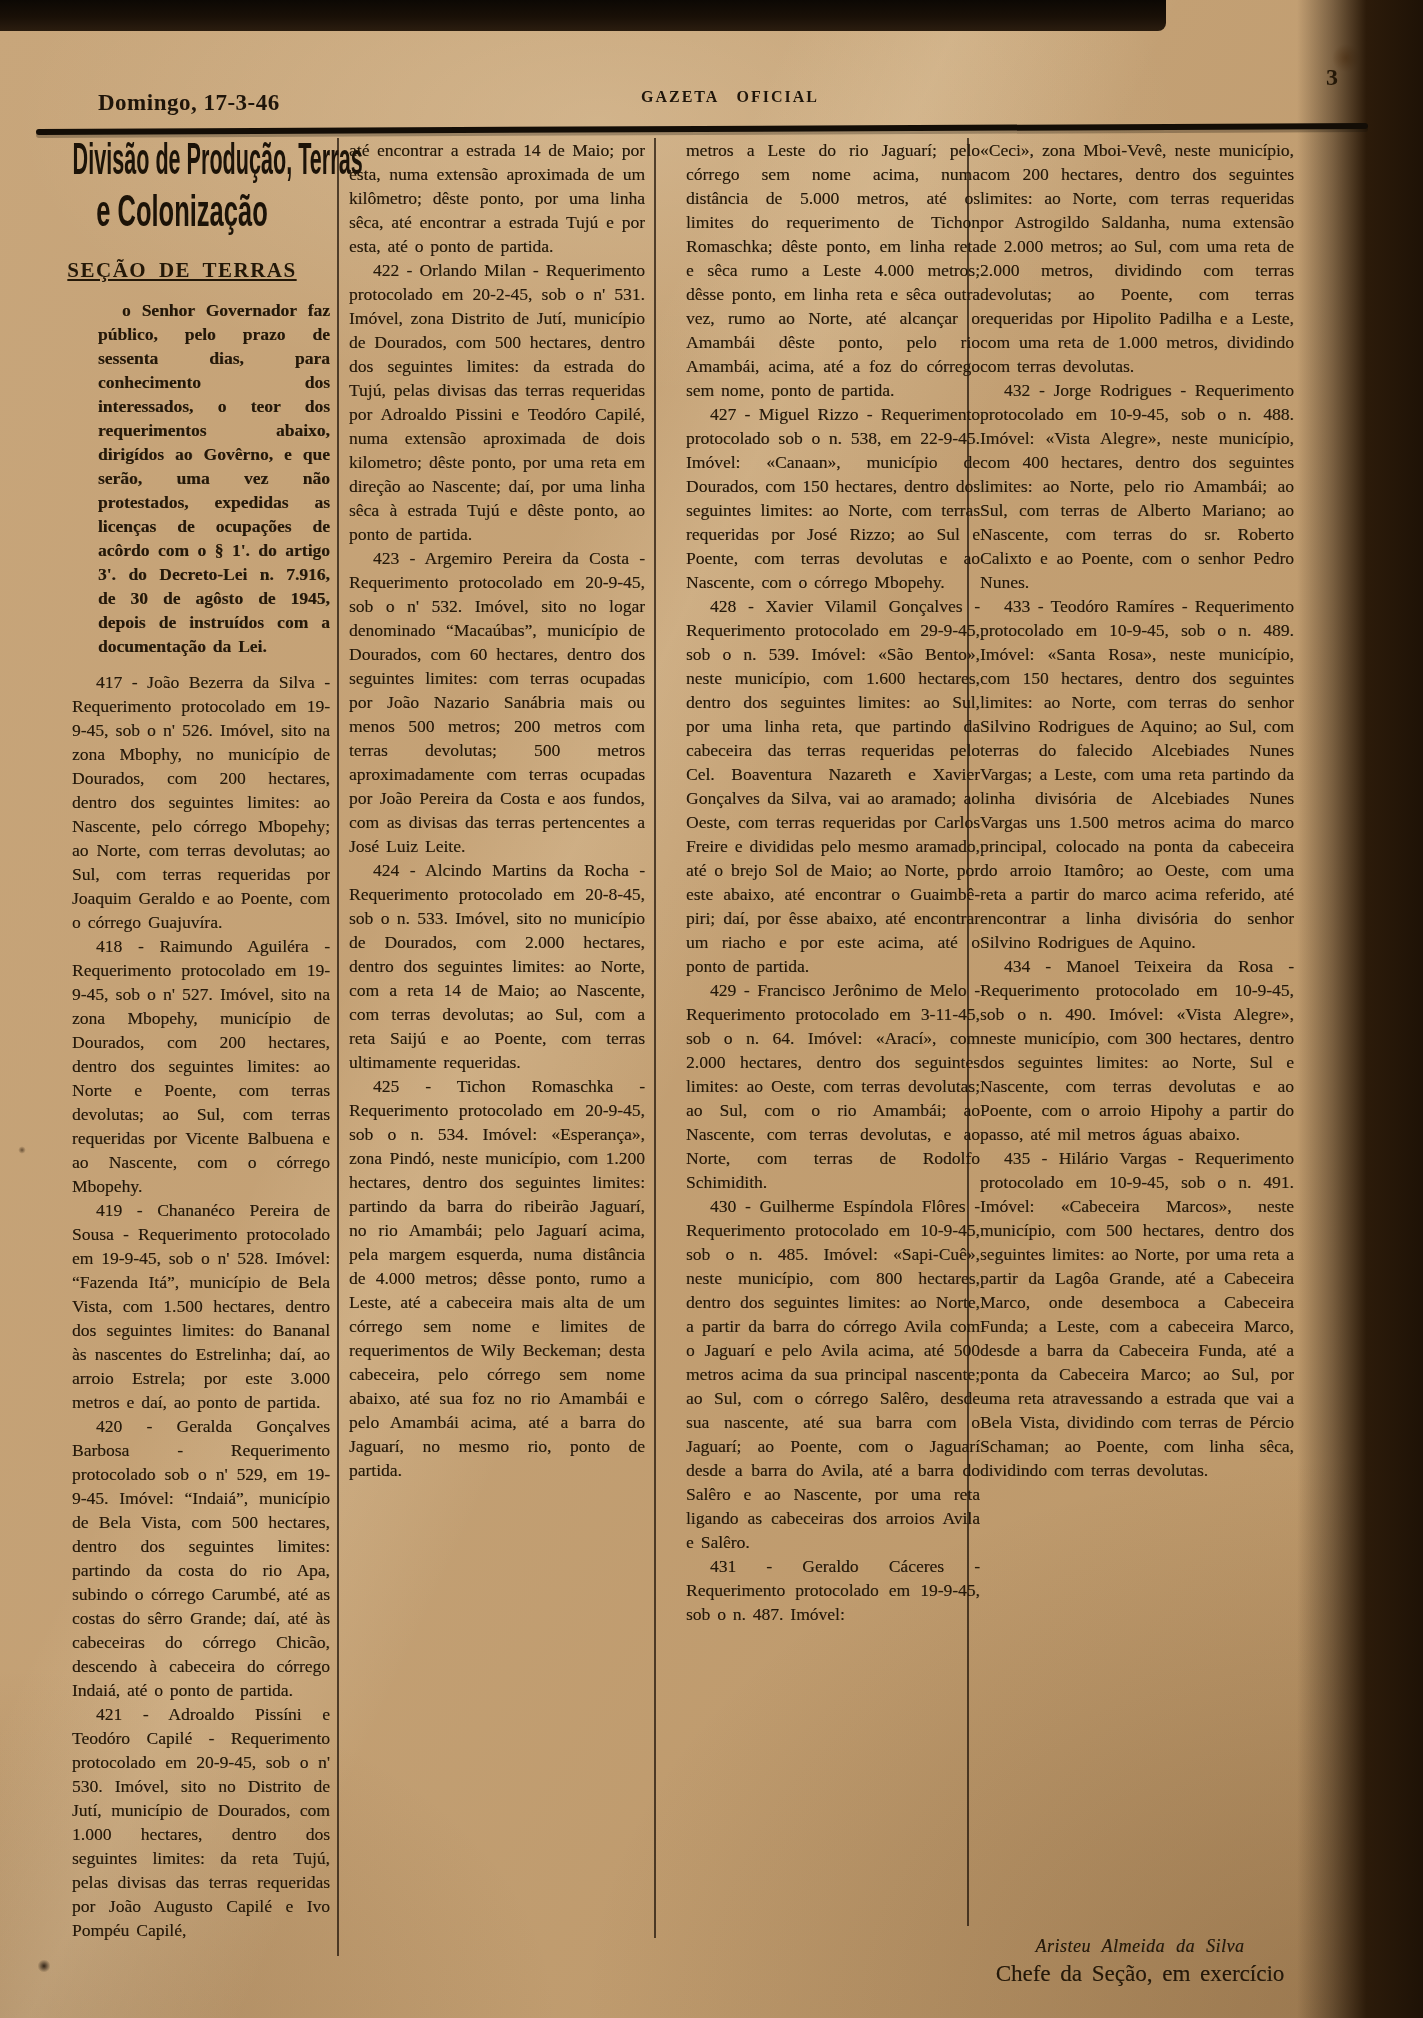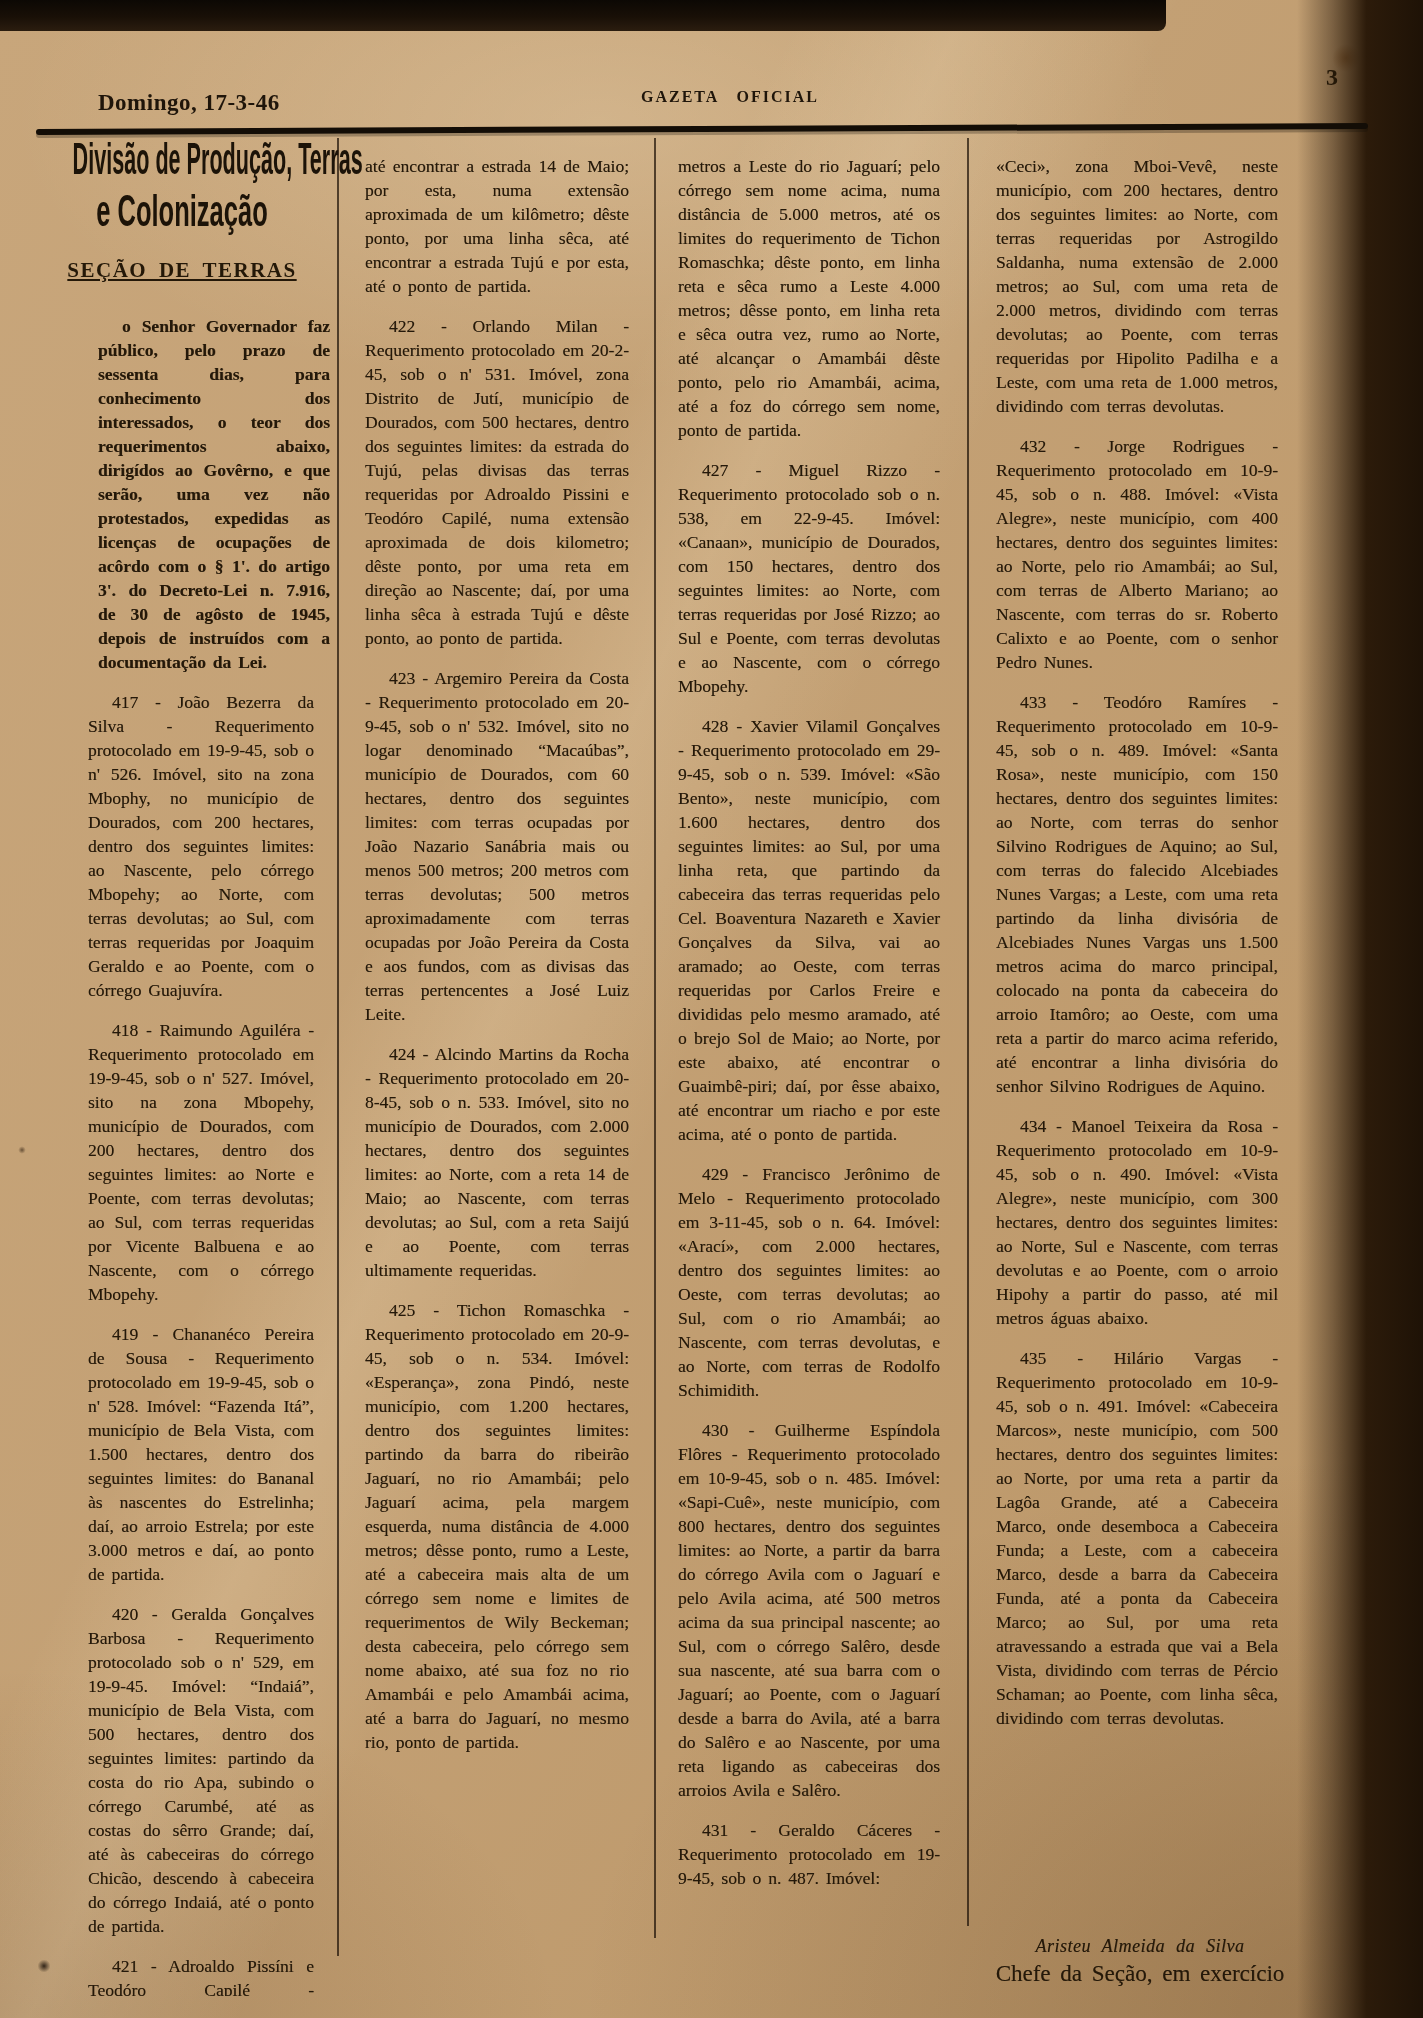--- a/index.html
+++ b/index.html
@@ -52,23 +52,23 @@
     position:absolute; left:30px; top:258px; width:304px; text-align:center;
     font-size:21px; font-weight:bold; color:#241808; letter-spacing:1.5px; word-spacing:5px;text-decoration:underline;
   }
   .col {
     position:absolute; font-size:17.5px; line-height:24px; color:#241809;
     text-align:justify; overflow:hidden; word-spacing:2.5px;
     text-shadow:0.3px 0.4px 0.6px rgba(36,24,9,0.45);
   }
   #col1 { left:72px;  width:258px; top:298px; height:1698px; }
   #col2 { left:349px; width:296px; top:138px; height:1802px; }
-  #col3 { left:662px; width:294px; top:138px; height:1792px; }
+  #col3 { left:686px; width:294px; top:138px; height:1792px; }
   #col4 { left:980px; width:314px; top:138px; height:1796px; }
-  .para { margin:16px; text-indent:24px; }
+  .para { margin:0; text-indent:24px; }
   .para.cont { text-indent:0; }
   .para.intro { font-weight:bold; margin-left:26px; margin-bottom:12px; width:232px; }
   .vrule { position:absolute; width:2px; background:rgba(32,20,9,0.72); top:138px; }
   #vrule1 { left:337px; height:1818px; }
   #vrule2 { left:654px; height:1800px; }
   #vrule3 { left:967px; height:1788px; }
   .signature {
     position:absolute; left:985px; top:1936px; width:310px; color:#241809;
     text-shadow:0.3px 0.4px 0.6px rgba(36,24,9,0.45);
   }

